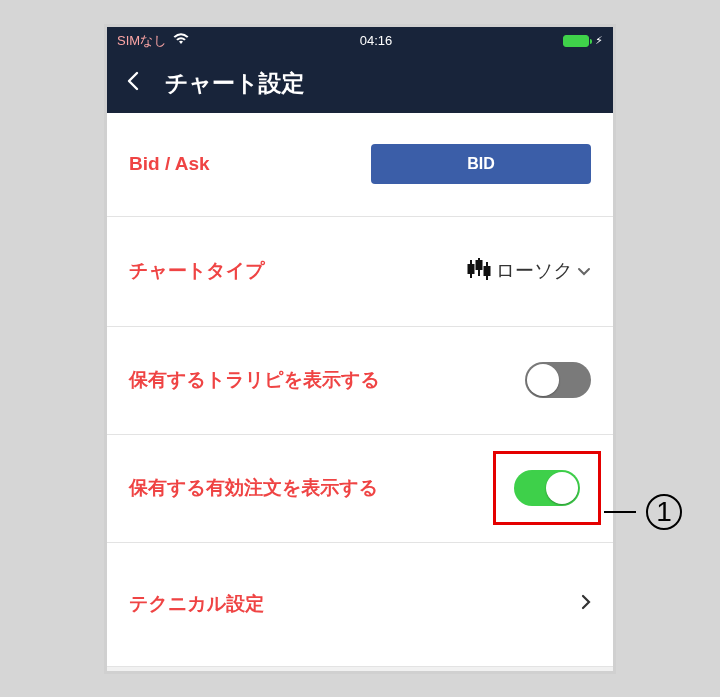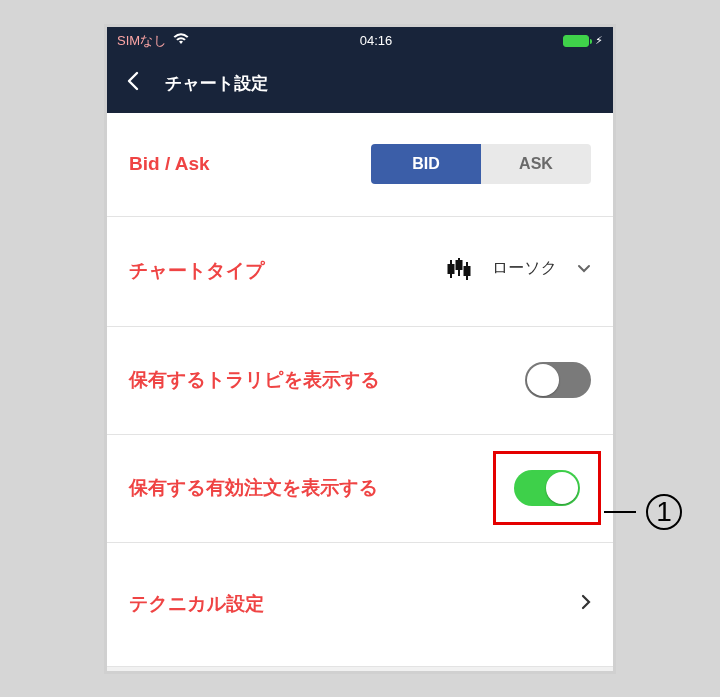--- a/index.html
+++ b/index.html
@@ -41,21 +41,21 @@
   .bolt { color:#fff; font-size:11px; margin-left:2px;}
   .navbar {
     height: 58px;
     background: #18243a;
     color: #fff;
     display: flex;
     align-items: center;
     padding: 0 16px;
   }
   .back-arrow { font-size: 24px; color:#fff; padding:4px 8px 4px 0; }
-  .nav-title { font-size: 17px; font-weight: 700; margin-left: 12px; }
+  .nav-title { font-size: 23px; font-weight: 700; margin-left: 12px; }
   .content { background: #f1f1f1; height: calc(100% - 86px); }
   .row {
     background: #fff;
     display: flex;
     align-items: center;
     justify-content: space-between;
     padding: 0 22px;
     border-bottom: 1px solid #e3e3e3;
   }
   .row-bidask { height: 104px; }
@@ -66,21 +66,21 @@
   .segmented {
     display: flex; border-radius: 4px; overflow: hidden; width: 220px; height: 40px;
   }
   .seg-bid, .seg-ask {
     flex:1; display:flex; align-items:center; justify-content:center;
     font-size: 16px; font-weight: 600;
   }
   .seg-bid { background:#3b5ea8; color:#fff; }
   .seg-ask { background:#e9e9e9; color:#6a6a6a; }
   .type-value {
-    display:flex; align-items:flex-start; gap:20px; font-size:16px; font-weight:500; color:#333;
+    display:flex; align-items:center; gap:4px; font-size:19px; font-weight:500; color:#333;
   }
   .chev { font-size: 18px; color:#666; }
   .switch {
     width: 66px; height: 36px; border-radius: 18px; position: relative;
   }
   .switch.off { background:#7a7a7a; }
   .switch.on  { background:#3ed04a; }
   .knob {
     position:absolute; top:2px; width:32px; height:32px; background:#fff; border-radius:50%;
     box-shadow: 0 1px 2px rgba(0,0,0,.3);
@@ -139,21 +139,20 @@
     </span>
     <span class="nav-title">チャート設定</span>
   </div>
 
   <div class="content">
 
     <div class="row row-bidask">
       <span class="row-label">Bid / Ask</span>
       <div class="segmented">
         <div class="seg-bid">BID</div>
-        <div class="seg-ask">ASK</div>
       </div>
     </div>
 
     <div class="row row-type">
       <span class="row-label">チャートタイプ</span>
       <span class="type-value">
         <span>
           <svg width="26" height="22" viewBox="0 0 26 22">
             <g stroke="#111" stroke-width="2">
               <line x1="5" y1="2" x2="5" y2="20"></line>

